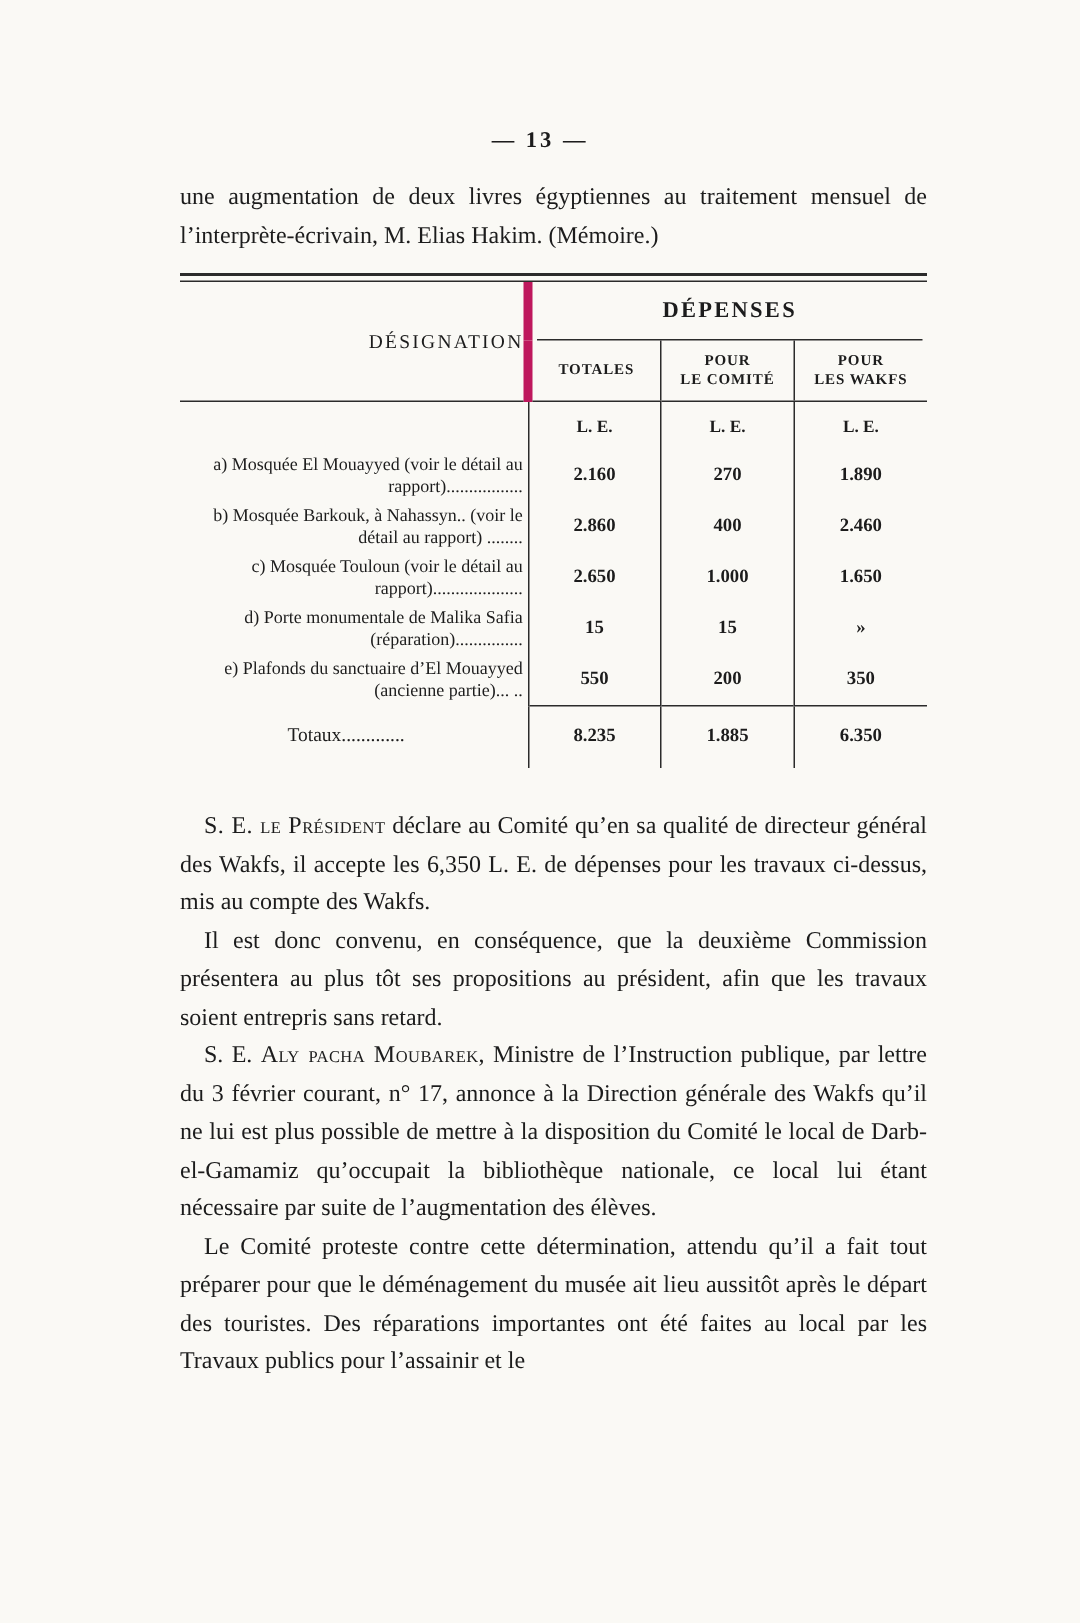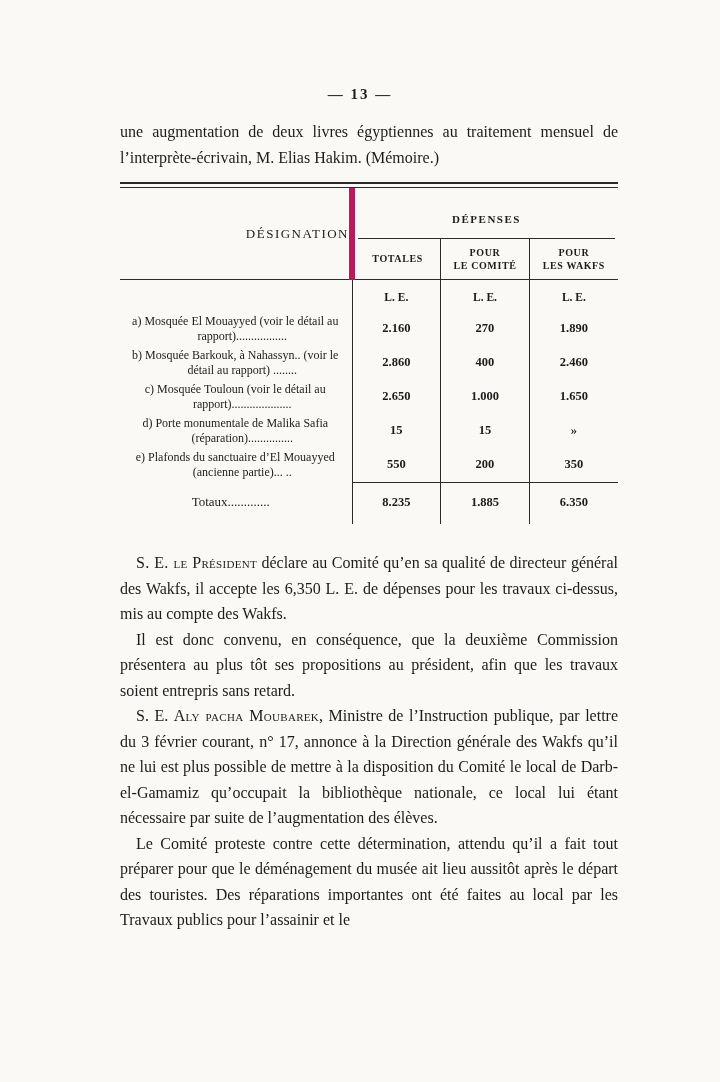--- a/index.html
+++ b/index.html
@@ -52,42 +52,42 @@
 
   .h-desig {
     border-right: 6px solid #be185d;
     border-bottom: 1px solid #2b2b2b;
     text-align: right; vertical-align: middle;
     font-weight: normal; font-size: 13px; letter-spacing: 1.5px;
   }
   .h-dep { vertical-align: top; padding-top: 7px; }
   .dep-label {
     text-align: center; font-weight: bold;
-    font-size: 11px; letter-spacing: 1.5px; margin-top: 12px;
+    font-size: 15px; letter-spacing: 1.5px;
   }
   .dep-rule { height: 5px; border-bottom: 1px solid #2b2b2b; margin: 0 3px; }
   .h-col {
     border-bottom: 1px solid #2b2b2b;
     text-align: center; vertical-align: middle;
     font-weight: bold; font-size: 10px; letter-spacing: 0.6px;
     white-space: pre-line; line-height: 1.35;
     padding: 7px 2px 6px;
   }
   .bl { border-left: 1px solid #2b2b2b; }
   .d-cell { border-right: 1px solid #2b2b2b; }
 
   .n-cell {
     text-align: center; vertical-align: middle;
     font-size: 12.5px; font-weight: bold;
   }
   .unit { padding: 5px 0 2px; font-size: 11.5px; }
 
   .desig {
     font-size: 12px; line-height: 15px;
-    text-align: center; vertical-align: middle;
+    text-align: right; vertical-align: middle;
     padding: 2px 3px 2px 16px; text-indent: -14px;
   }
   .body-row .n-cell { padding: 2px 0; }
 
   .total-label {
     text-align: center; font-size: 13px;
     padding: 7px 10px 9px 0; vertical-align: middle;
   }
   .tline { border-top: 1px solid #2b2b2b; }
   .total-row .n-cell { padding: 7px 0 9px; }

